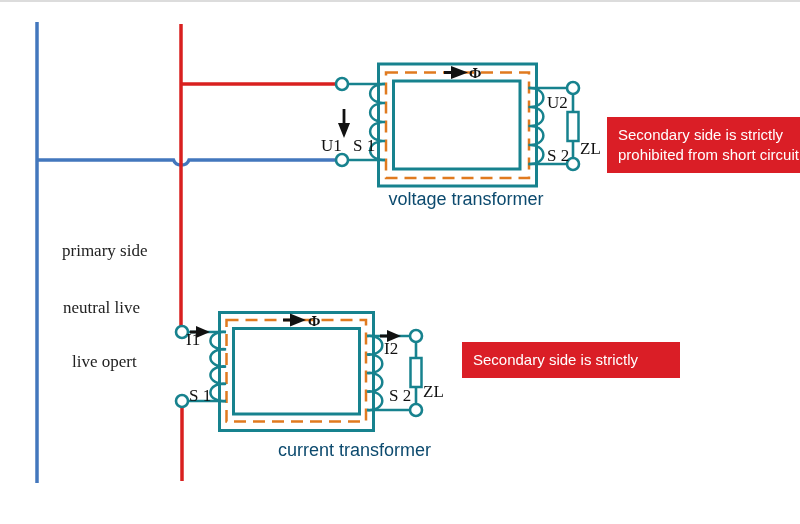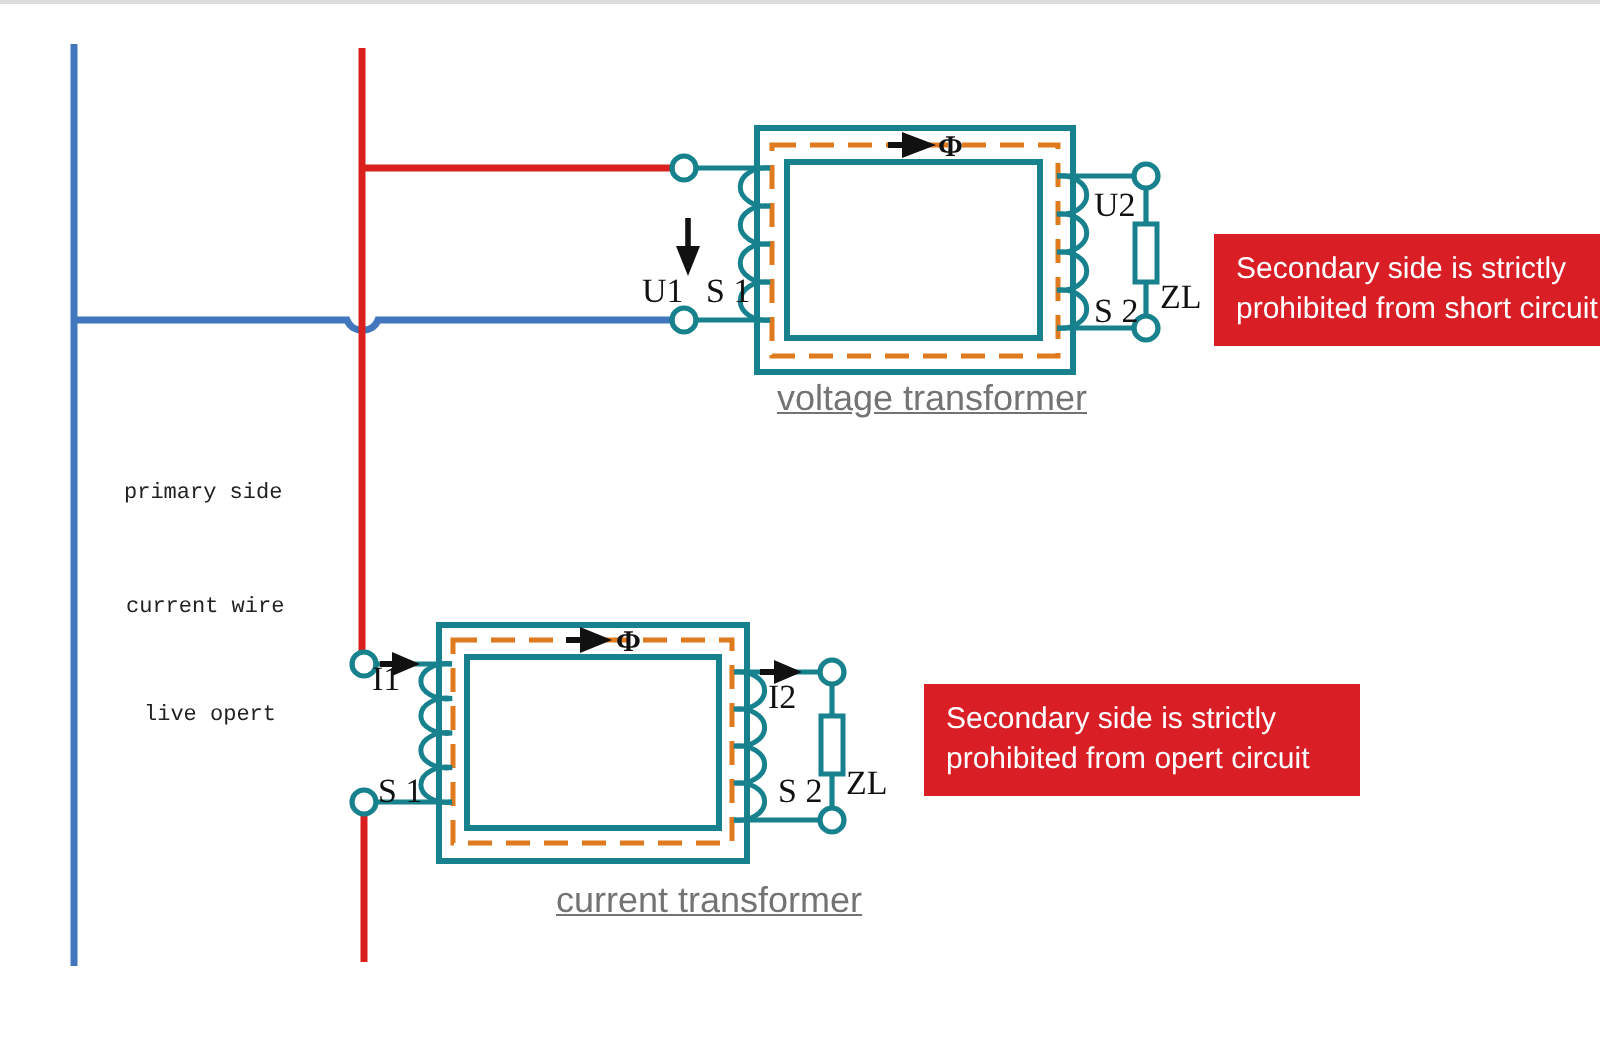--- a/index.html
+++ b/index.html
@@ -3,23 +3,23 @@
 <meta charset="utf-8">
 <style>
   html,body{margin:0;padding:0;}
   body{
     width:800px;height:524px;position:relative;overflow:hidden;
     background:#ffffff;font-family:"Liberation Sans",sans-serif;
   }
   .top-strip{position:absolute;left:0;top:0;width:800px;height:2px;background:#dcdcdc;}
   svg.diagram{position:absolute;left:0;top:0;}
   .lbl{position:absolute;color:#222;white-space:nowrap;margin-top:24px;}
-  .sans{font-family:Liberation Mono, monospace;font-size:11px;}
+  .sans{font-family:Liberation Serif, serif;font-size:17px;}
   .serif{font-family:"Liberation Serif",serif;font-size:17px;color:#111;}
-  .caption{position:absolute;font-size:18px;color:#737373;text-align:center;white-space:nowrap;text-decoration:underline;}
+  .caption{position:absolute;font-size:18px;color:#0c4a6e;text-align:center;white-space:nowrap;}
   .banner{
     position:absolute;background:#da1e26;color:#ffffff;
     padding:8px 11px;font-size:15px;line-height:20px;white-space:nowrap;
   }
 </style>
 </head>
 <body>
 
 <div class="top-strip"></div>
 
@@ -85,21 +85,21 @@
   <circle cx="416" cy="410" r="6" stroke="#17828e" stroke-width="2.6" fill="#ffffff"></circle>
 
   <path d="M 190 332 H 196" stroke="#111111" stroke-width="3" fill="none"></path>
   <path d="M 196 326 L 210 332 L 196 338 Z" fill="#111111"></path>
 
   <path d="M 380 336 H 387" stroke="#111111" stroke-width="3" fill="none"></path>
   <path d="M 387 330 L 401 336 L 387 342 Z" fill="#111111"></path>
 </svg>
 
 <div class="lbl sans" style="left:62px;top:217px;">primary side</div>
-<div class="lbl sans" style="left:63px;top:274px;">current wire</div>
+<div class="lbl sans" style="left:63px;top:274px;">neutral live</div>
 <div class="lbl sans" style="left:72px;top:328px;">live opert</div>
 
 <div class="lbl serif" style="left:321px;top:112px;">U1</div>
 <div class="lbl serif" style="left:353px;top:112px;">S 1</div>
 <div class="lbl serif" style="left:547px;top:69px;">U2</div>
 <div class="lbl serif" style="left:547px;top:122px;">S 2</div>
 <div class="lbl serif" style="left:580px;top:115px;">ZL</div>
 <div class="caption" style="left:380px;top:189px;width:172px;">voltage transformer</div>
 
 <div class="lbl serif" style="left:186px;top:306px;text-align:center;">I1</div>
@@ -109,14 +109,13 @@
 <div class="lbl serif" style="left:423px;top:358px;">ZL</div>
 <div class="caption" style="left:226px;top:440px;width:161px;margin-left:48px;">current transformer</div>
 
 <div class="banner" style="left:607px;top:117px;width:240px;">
   <div>Secondary side is strictly</div>
   <div>prohibited from short circuit</div>
 </div>
 
 <div class="banner" style="left:462px;top:342px;width:196px;">
   <div>Secondary side is strictly</div>
-  <div>prohibited from opert circuit</div>
 </div>
 
 </body></html>

